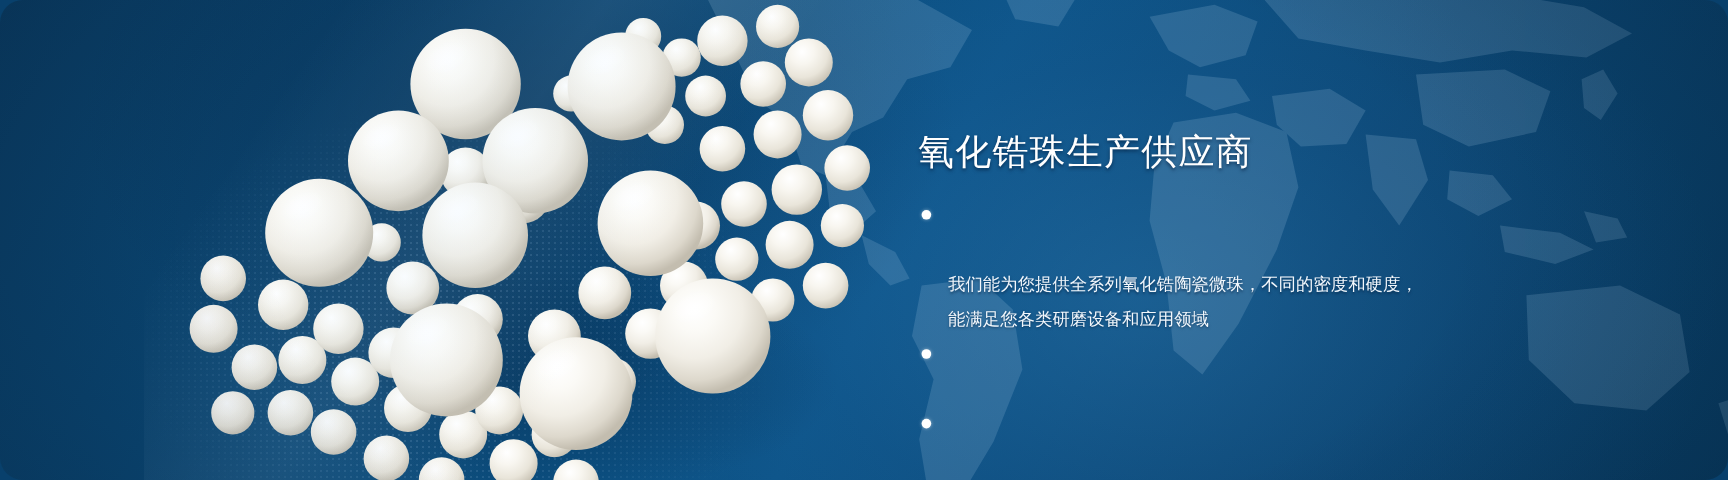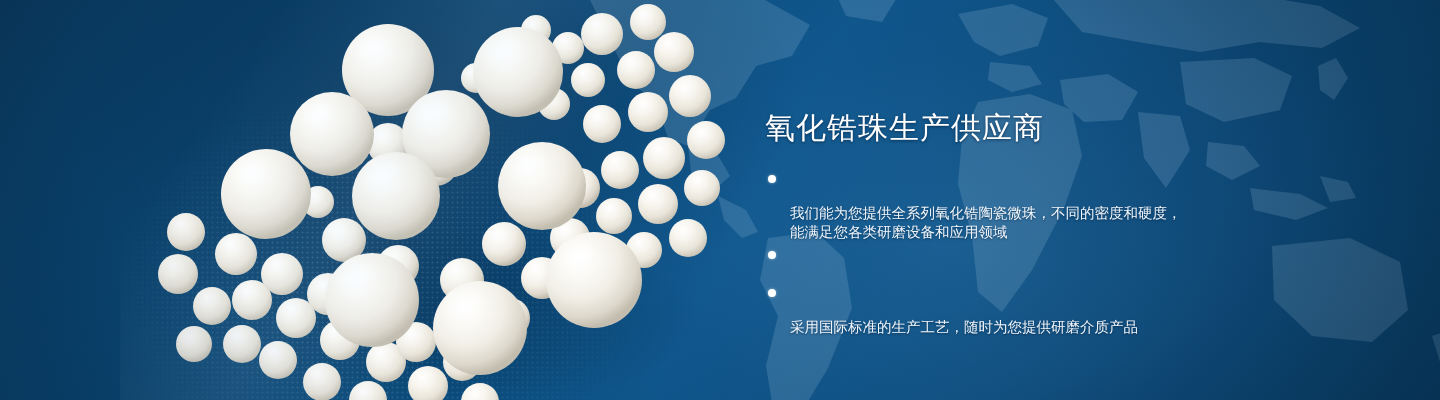--- a/index.html
+++ b/index.html
@@ -6,20 +6,21 @@
   html, body {
     width:1440px; height:400px; overflow:hidden;
     font-family:"Liberation Sans","DejaVu Sans",sans-serif;
     background:#08406c;
   }
 
   
   .banner{
     position:relative; width:1440px; height:400px; overflow:hidden;
     background:#084069;
+    border-radius:19px;
   }
 
   
   .bg-base{
     position:absolute; inset:0;
     background:
       linear-gradient(118deg,#0a3c63 0%,#0a4a79 30%,#0d5488 52%,#0b4673 74%,#083a5f 100%);
   }
   
   .bg-glow{
@@ -75,21 +76,21 @@
   }
   .headline{
     font-size:30px; line-height:40px; font-weight:400; letter-spacing:1px;
     color:#ffffff;
     text-shadow:0 1px 3px rgba(0,25,55,.65);
     white-space:nowrap;
   }
   .bullets{ margin-top:18px; list-style:none; }
   .bullet{
     position:relative; padding-left:25px;
-    font-size:14.5px; line-height:19px; font-weight:400;
+    font-size:14.5px; line-height:29px; font-weight:400;
     color:#f2f7fc;
     text-shadow:0 1px 2px rgba(0,25,55,.55);
     white-space:pre-line;
   }
   .bullet .dot{
     position:absolute; left:3px; top:9px;
     width:8px; height:8px; border-radius:50%;
     background:#ffffff;
     box-shadow:0 0 3px rgba(255,255,255,.5);
   }

